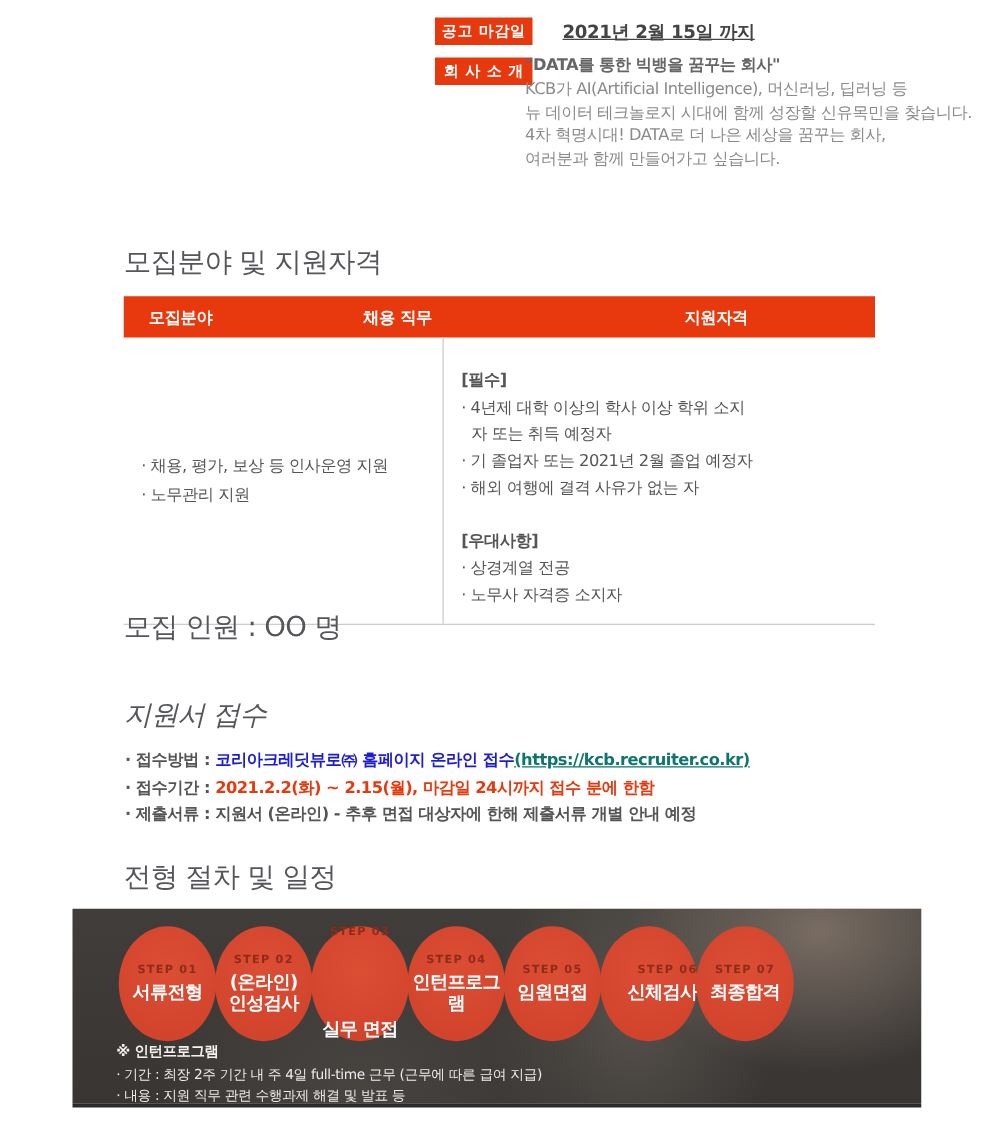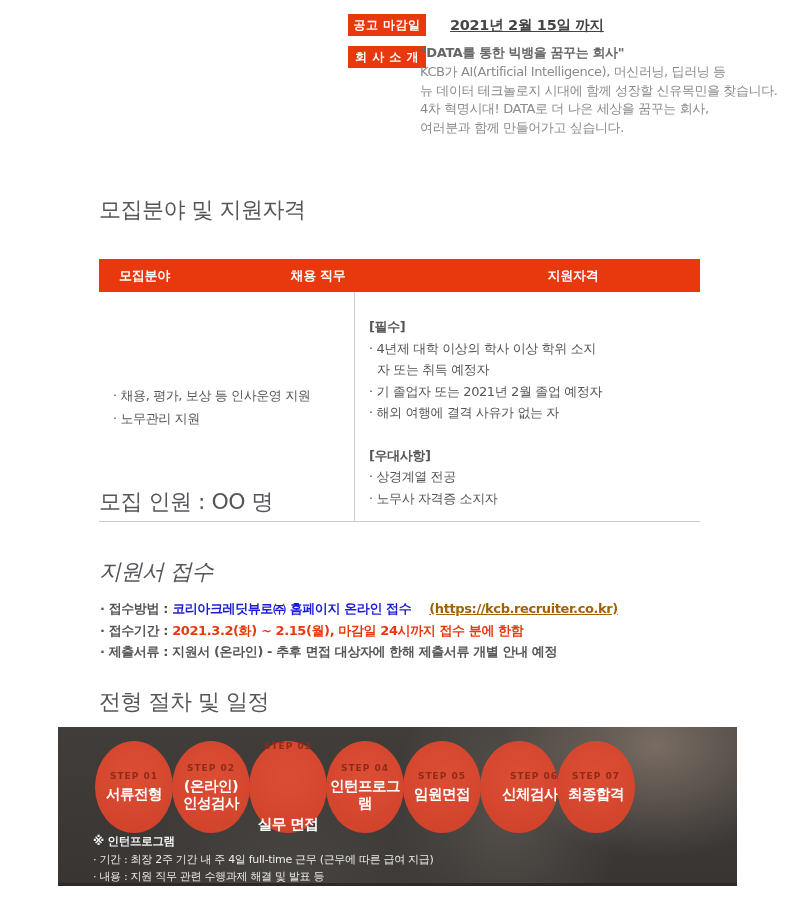--- a/index.html
+++ b/index.html
@@ -21,40 +21,40 @@
 
   
   .sec-title { position:absolute; left:99px; font-size:22px; color:#55565a; letter-spacing:-0.5px; }
   .t-recruit { top:195px; }
   .t-headcount { top:487px; }
   .t-apply { top:557px;font-style:italic; }
   .t-process { top:687px; }
 
   
   .table { position:absolute; left:99px; top:237px; width:601px; }
-  .thead { display:flex; background:#e8380d; height:33px;margin-top:22px; }
+  .thead { display:flex; background:#e8380d; height:33px; }
   .thead > div { display:flex; align-items:center; justify-content:center; color:#fff;
                  font-size:13px; font-weight:bold; letter-spacing:-0.3px; }
   .c1 { width:91px; } .c2 { width:256px; } .c3 { width:254px; }
   .tbody { display:flex; border-bottom:1px solid #ccc; min-height:192px; }
   .tbody > div { font-size:13px; color:#555; }
   .cell-field { width:91px; display:flex; align-items:center; justify-content:center;
                 font-weight:bold; font-size:14px; border-right:1px solid #ccc; }
   .cell-duties { width:256px; display:flex; flex-direction:column; justify-content:center;
                  padding-left:14px; line-height:23px; border-right:1px solid #ccc; letter-spacing:-0.4px; }
   .cell-req { width:254px; padding:12px 6px 12px 14px; line-height:21.5px; letter-spacing:-0.4px;margin-top:12px; }
   .req-label { font-weight:bold; }
   .req-item { padding-left:8px; text-indent:-8px; }
   .req-gap { height:21px; }
 
   
   .apply-lines { position:absolute; left:100px; top:598px; font-size:13px; font-weight:bold;
                  color:#555; line-height:21.5px; letter-spacing:-0.4px; }
   .link-blue { color:#1b1bd8; }
-  .link-url { color:#a16207; text-decoration:underline; cursor:pointer;margin-left:18px; }
+  .link-url { color:#0f766e; text-decoration:underline; cursor:pointer; }
   .period-red { color:#e8380d; }
 
   
   .process-band { position:absolute; left:58px; top:727px; width:679px; height:159px;
     background:
       radial-gradient(220px 160px at 88% 12%, rgba(178,156,140,.5), transparent 70%),
       radial-gradient(160px 220px at 66% 55%, rgba(150,140,128,.28), transparent 72%),
       radial-gradient(240px 180px at 34% 95%, rgba(95,90,84,.4), transparent 70%),
       linear-gradient(#403d3a, #383533);
     border-bottom:3px solid #2c2a28; }
@@ -111,21 +111,21 @@
         <div class="req-item">· 노무사 자격증 소지자</div>
       </div>
     </div>
   </div>
 
   <div class="sec-title t-headcount">모집 인원 : OO 명</div>
 
   <div class="sec-title t-apply">지원서 접수</div>
   <div class="apply-lines">
     <div><span>· 접수방법 : </span><span class="link-blue">코리아크레딧뷰로㈜ 홈페이지 온라인 접수</span><span class="link-url">(https://kcb.recruiter.co.kr)</span></div>
-    <div><span>· 접수기간 : </span><span class="period-red">2021.3.2(화) ~ 2.15(월), 마감일 24시까지 접수 분에 한함</span></div>
+    <div><span>· 접수기간 : </span><span class="period-red">2021.2.2(화) ~ 2.15(월), 마감일 24시까지 접수 분에 한함</span></div>
     <div>· 제출서류 : 지원서 (온라인) - 추후 면접 대상자에 한해 제출서류 개별 안내 예정</div>
   </div>
 
   <div class="sec-title t-process">전형 절차 및 일정</div>
 
   <div class="process-band">
     <div class="step-circle s0">
       <div class="stp">STEP 01</div>
       <div class="nm">서류전형</div>
     </div>

